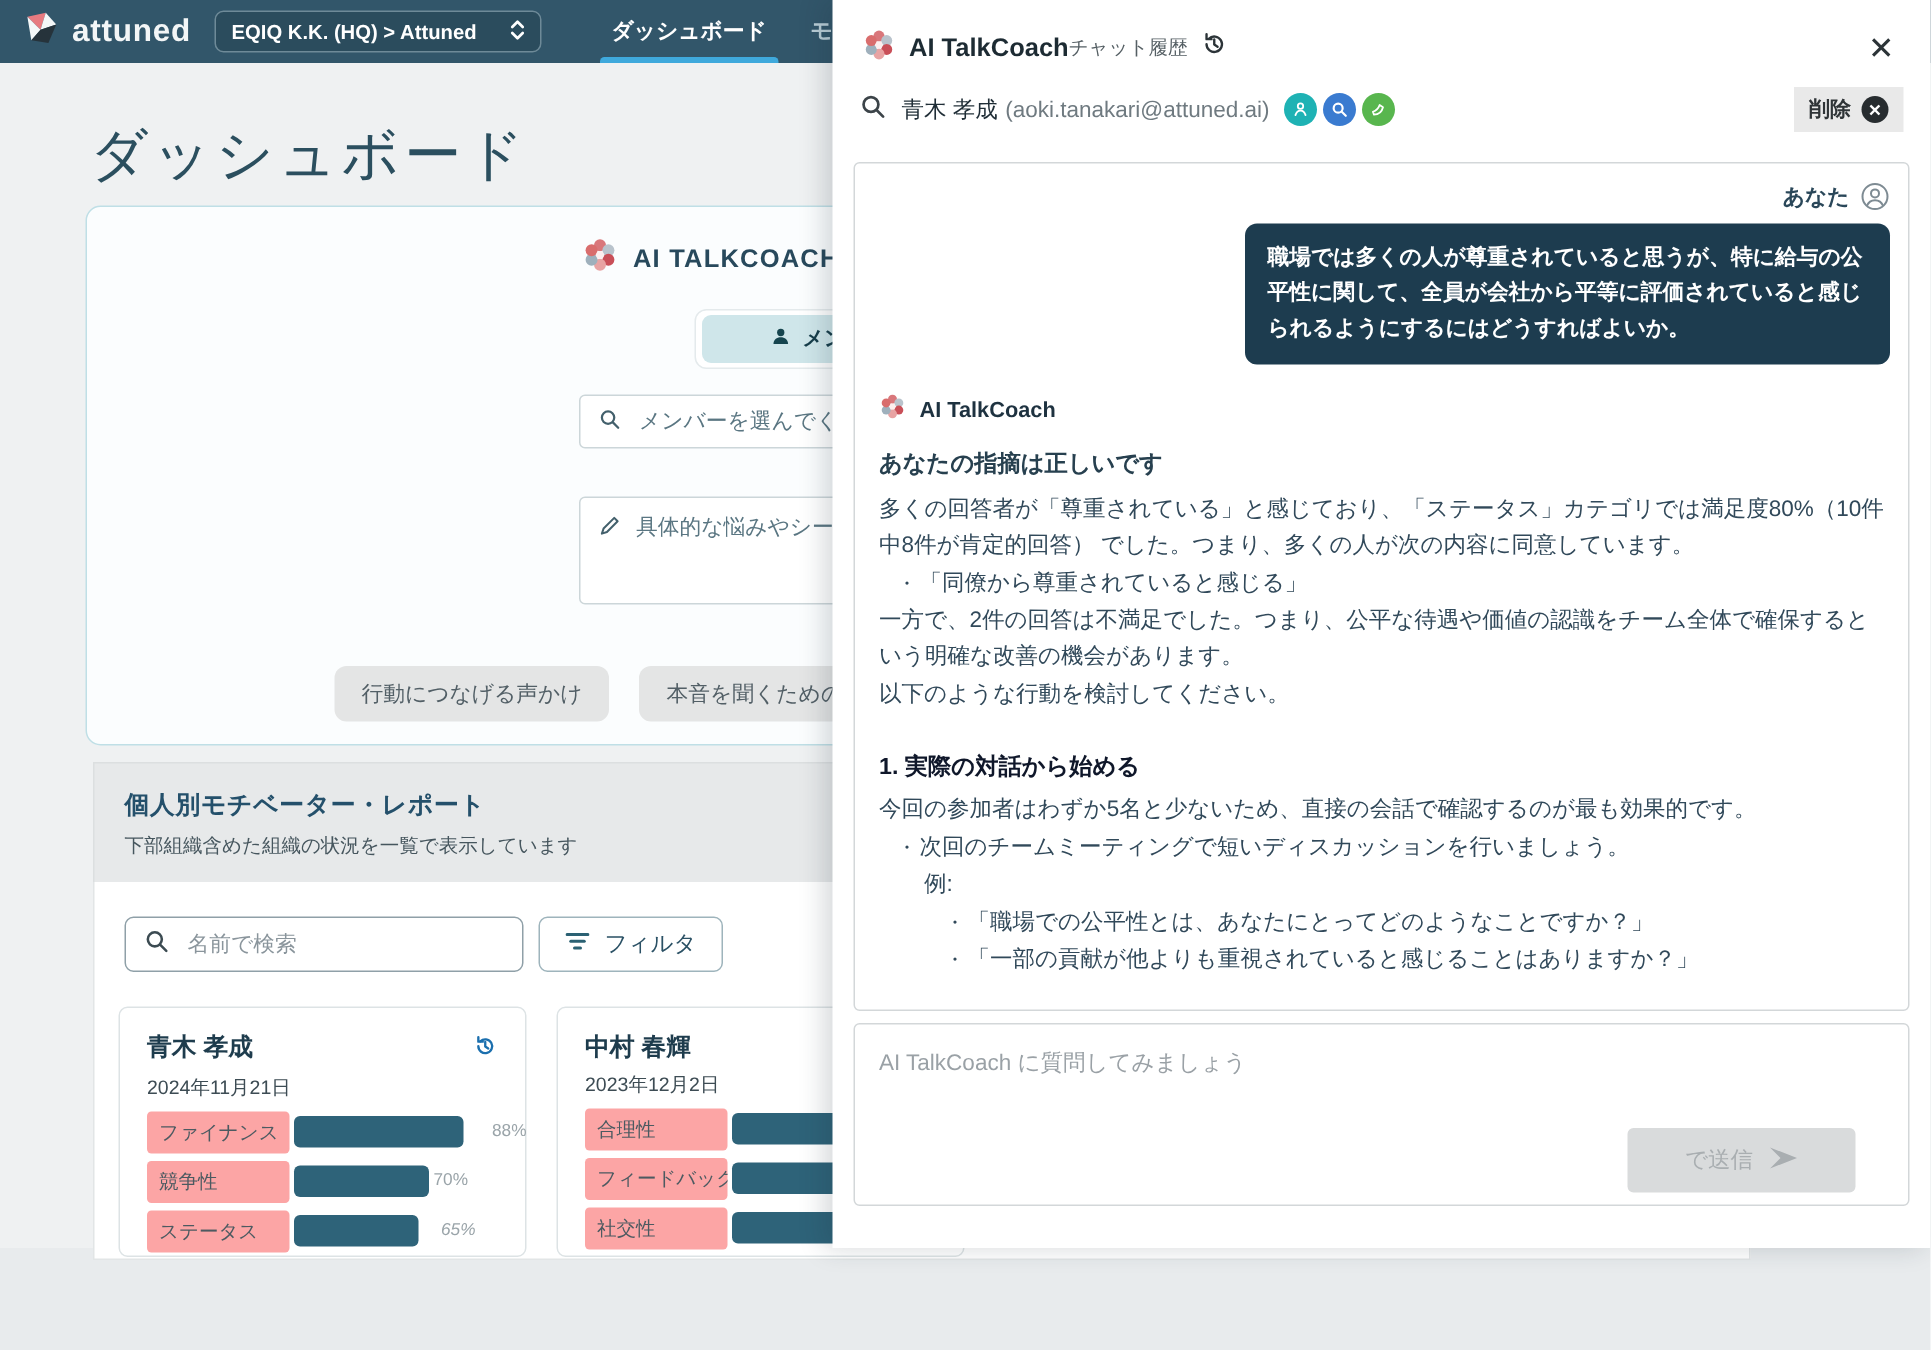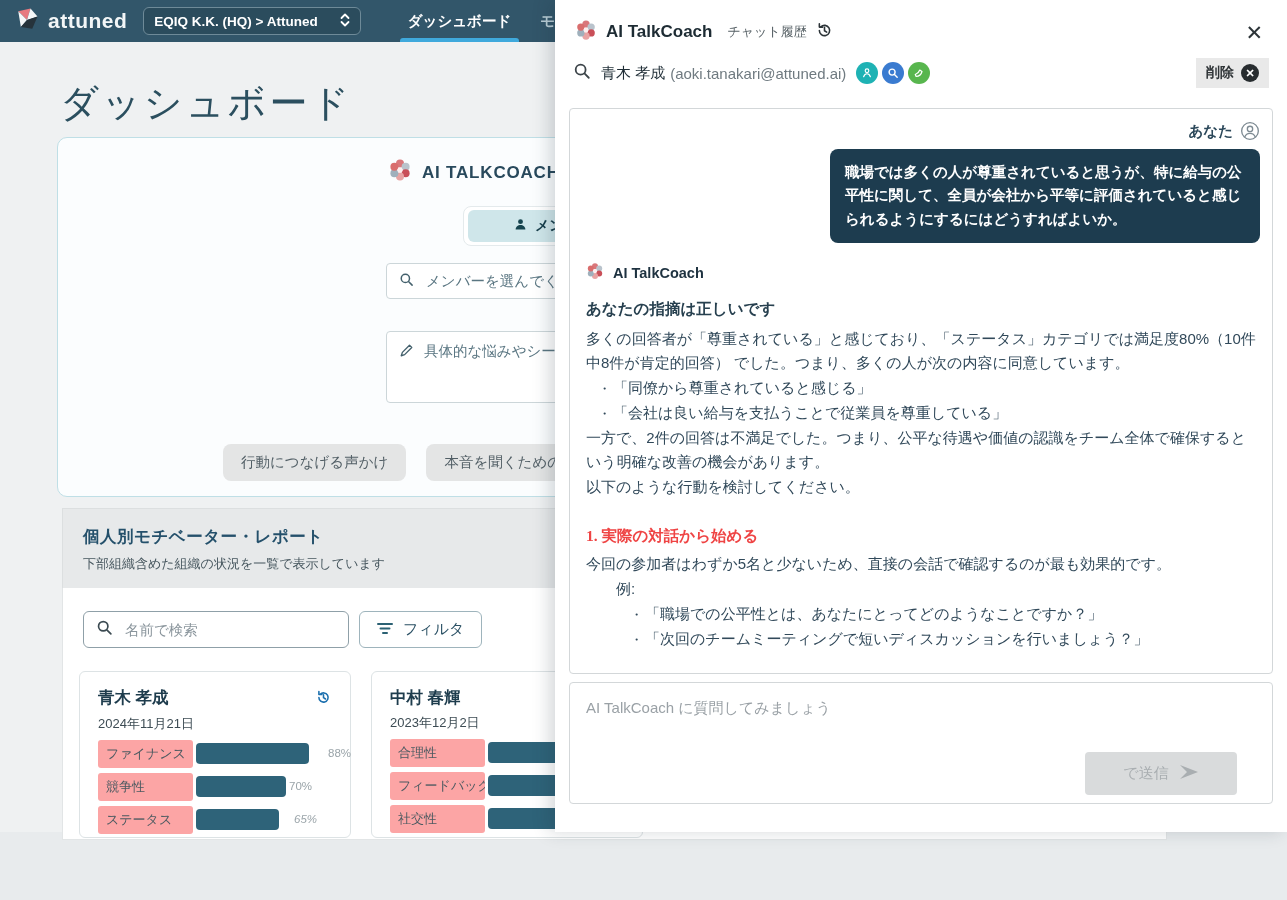--- a/index.html
+++ b/index.html
@@ -123,21 +123,21 @@
   .mbar { position:absolute; left:0; top:2px; height:21px; background:#2e6379; border-radius:4px; }
   .mpct { position:absolute; top:6px; font-size:11.5px; color:#9aa4a9; }
 
   
   .panel {
     position:absolute; left:555px; top:0; width:732px; height:832px;
     background:#ffffff; z-index:5; box-shadow:-6px 0 16px rgba(25,45,55,.18);
   }
   .p-head { display:flex; align-items:center; padding:20px 24px 8px 20px; height:52px; }
   .p-title { font-size:17px; font-weight:bold; color:#1d2b33; margin-left:9px; }
-  .p-hist-label { font-size:13px; color:#555f64; margin-left:15px; }
+  .p-hist-label { font-size:13px; color:#555f64; }
   .p-hist-icon { margin-left:8px; color:#2c3438; cursor:pointer; }
   .p-close { margin-left:auto; font-size:21px; color:#2c3438; cursor:pointer; line-height:1; }
   .p-search { display:flex; align-items:center; height:38px; margin:2px 14px 0; padding:0 4px; }
   .ps-name { font-size:15px; color:#1f2d36; margin-left:10px; white-space:nowrap; }
   .ps-email { font-size:15px; color:#6f7a80; margin-left:5px; white-space:nowrap; }
   .badges { display:flex; gap:4px; margin-left:10px; }
   .badge {
     width:22px; height:22px; border-radius:50%;
     display:flex; align-items:center; justify-content:center; cursor:pointer;
   }
@@ -162,21 +162,21 @@
   .u-avatar { color:#7e8b93; display:flex; }
   .u-bubble {
     margin-left:auto; margin-top:8px; width:430px;
     background:#1d3c4f; color:#fff; border-radius:8px; padding:12px 15px;
     font-size:14.5px; font-weight:bold; line-height:1.62;
   }
   .ai-head { display:flex; align-items:center; gap:9px; margin-top:19px; }
   .ai-name { font-size:14.5px; font-weight:bold; color:#1e3240; }
   .blocks { margin-top:13px; font-size:15px; color:#31495a; line-height:1.6; }
   .blk-h  { font-weight:bold; font-size:15.5px; color:#27404f; margin-bottom:5px; }
-  .blk-h2 { font-weight:bold; font-size:15.5px; color:#ef4444; margin-top:25px; margin-bottom:3px;font-family:Liberation Serif, serif; }
+  .blk-h2 { font-weight:bold; font-size:15.5px; color:#0f172a; margin-top:25px; margin-bottom:3px; }
   .blk-p  { margin:1px 0; }
   .blk-sub { padding-left:30px; margin:1px 0; }
   .blk-b1 { padding-left:12px; margin:1px 0; }
   .blk-b1::before { content:"\30FB"; font-size:13px; margin-right:2px; }
   .blk-b2 { padding-left:44px; margin:1px 0; }
   .blk-b2::before { content:"\30FB"; font-size:13px; margin-right:2px; }
 
   .input-box {
     margin:8px 14px 0; height:122px; border:1px solid #d3d7d9; border-radius:4px;
     background:#fff; position:relative;
@@ -446,28 +446,28 @@
           <circle cx="6.4" cy="8.8" r="4" fill="#d96d6d"></circle>
           <circle cx="12" cy="12" r="2.6" fill="#fdeeee"></circle>
         </svg>
       </span>
       <span class="ai-name">AI TalkCoach</span>
     </div>
     <div class="blocks">
         <div class="blk-h">あなたの指摘は正しいです</div>
         <div class="blk-p">多くの回答者が「尊重されている」と感じており、「ステータス」カテゴリでは満足度80%（10件中8件が肯定的回答） でした。つまり、多くの人が次の内容に同意しています。</div>
         <div class="blk-b1">「同僚から尊重されていると感じる」</div>
-        <div class="blk-b1">「会社は良い給与を支払うことで従業員を尊重している」</div>
         <div class="blk-p">一方で、2件の回答は不満足でした。つまり、公平な待遇や価値の認識をチーム全体で確保するという明確な改善の機会があります。</div>
         <div class="blk-p">以下のような行動を検討してください。</div>
         <div class="blk-h2">1. 実際の対話から始める</div>
         <div class="blk-p">今回の参加者はわずか5名と少ないため、直接の会話で確認するのが最も効果的です。</div>
+        <div class="blk-b1">次回のチームミーティングで短いディスカッションを行いましょう。</div>
         <div class="blk-sub">例:</div>
         <div class="blk-b2">「職場での公平性とは、あなたにとってどのようなことですか？」</div>
-        <div class="blk-b2">「次回のチームミーティングで短いディスカッションを行いましょう？」</div>
+        <div class="blk-b2">「一部の貢献が他よりも重視されていると感じることはありますか？」</div>
       </div>
   </div>
 
   <div class="input-box">
     <span class="input-ph">AI TalkCoach に質問してみましょう</span>
     <button class="send-btn">
       <span>で送信</span>
       <span>
         <svg width="20" height="16" viewBox="0 0 20 16" fill="#a9aeb1">
           <path d="M1 8l18-7-7 7 7 7z" transform="scale(-1,1) translate(-20,0)"></path>

